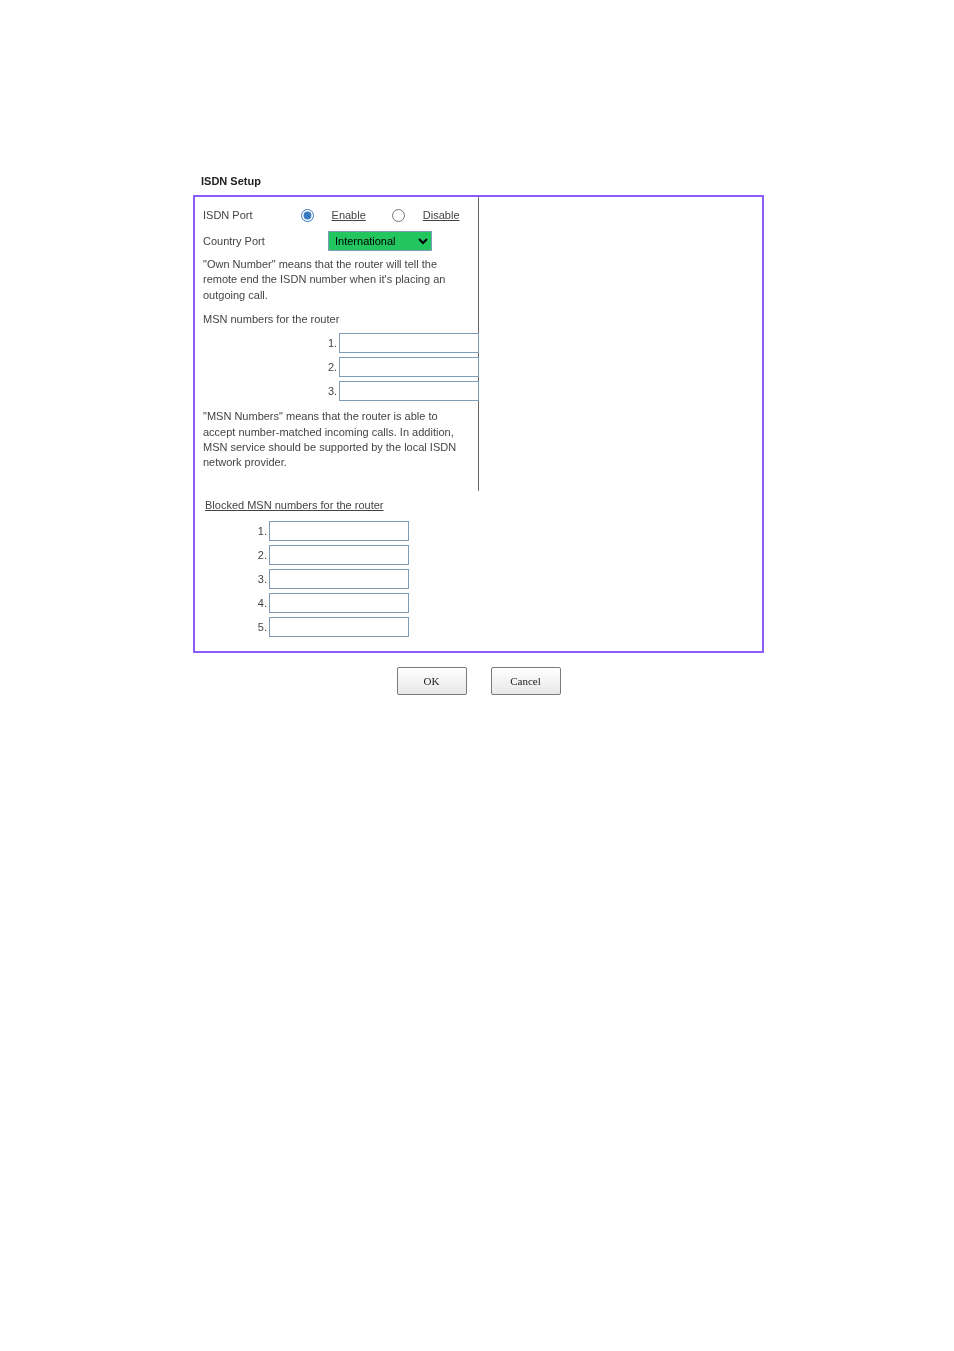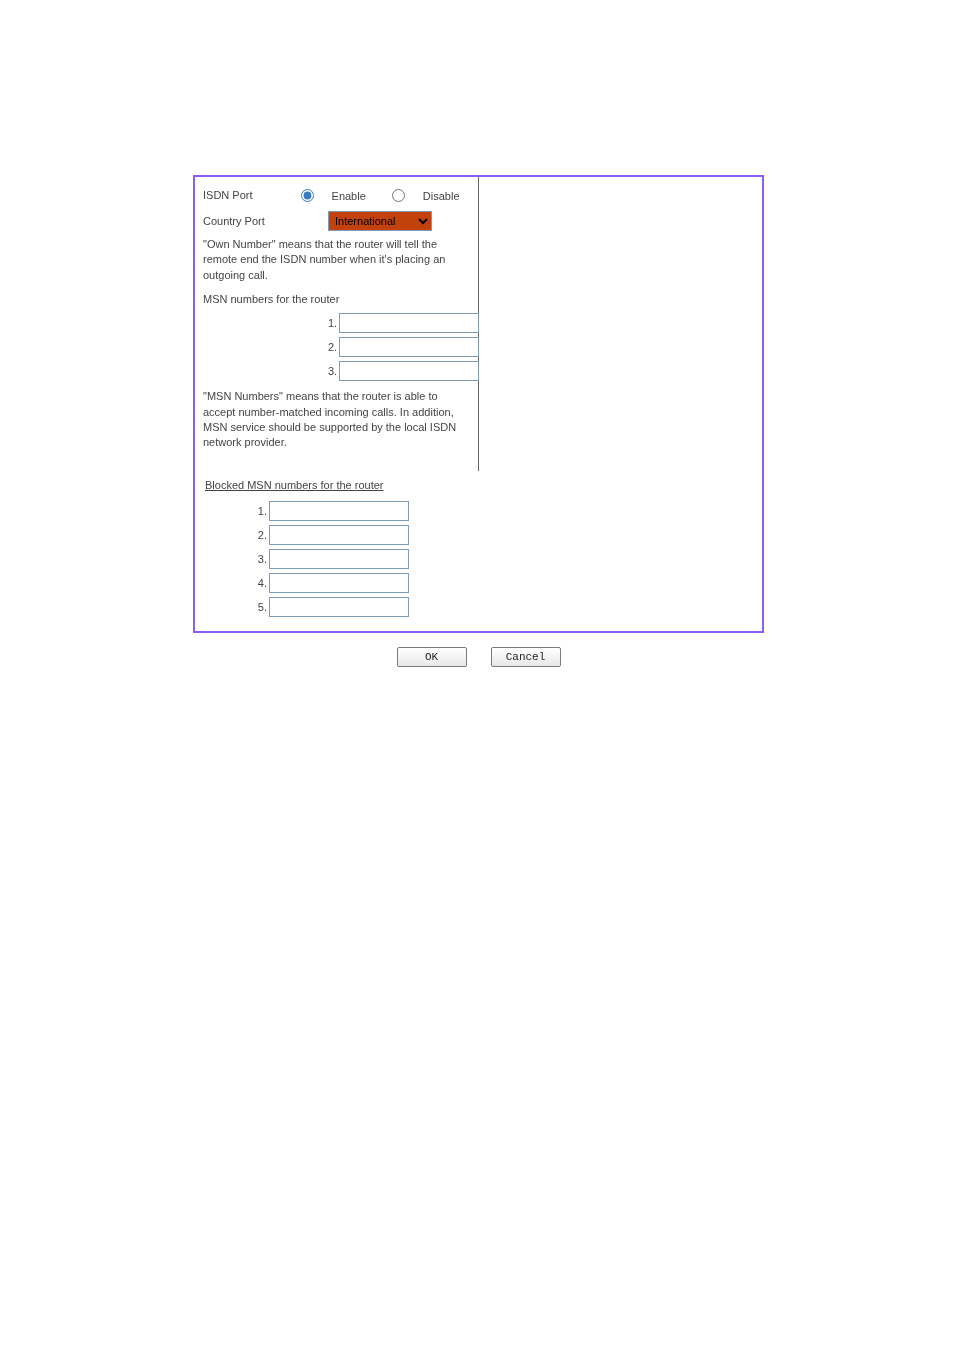--- a/index.html
+++ b/index.html
@@ -51,40 +51,41 @@
       align-items: center;
       margin-bottom: 6px;
       min-height: 20px;
     }
     .label-col {
       width: 125px;
       color: #444;
     }
     .radio-group {
       display: flex;
-      align-items: flex-end;
+      align-items: center;
       gap: 16px;
+      text-decoration: underline;
     }
     input[type="radio"] {
       accent-color: #3a7ac0;
       width: 13px;
       height: 13px;
       margin-right: 2px;
     }
     .radio-label {
       margin-right: 10px;
       color: #444;
     }
     select {
       font-family: inherit;
       font-size: 11px;
       height: 20px;
       width: 104px;
       border: 1px solid #7f9db9;
-      background: #c2410c;
+      background: #22c55e;
       padding: 1px 2px;
     }
     input[type="text"] {
       font-family: inherit;
       font-size: 11px;
       height: 20px;
       width: 140px;
       border: 1px solid #7f9db9;
       padding: 2px 4px;
       background: #fff;
@@ -119,24 +120,24 @@
       padding-left: 2px;
       text-decoration: underline;
     }
     .buttons {
       display: flex;
       justify-content: center;
       gap: 24px;
       margin-top: 14px;
     }
     button {
-      font-family: Liberation Mono, monospace;
+      font-family: Liberation Serif, serif;
       font-size: 11px;
       width: 70px;
-      height: 20px;
+      height: 28px;
       border: 1px solid #7a7a7a;
       background: linear-gradient(to bottom, #ffffff, #e8e8e8);
       border-radius: 2px;
       cursor: pointer;
       color: #222;
     }
     .msn-left-group {
       margin-left: 125px;
     }
     .idx-msn-left {
@@ -144,20 +145,21 @@
       text-align: right;
       padding-right: 2px;
     }
   </style>
 </head>
 <body>
 
 <div class="page">
 
 
+  <div class="section-title">ISDN Setup</div>
 
   <div class="form-box">
 
     <div class="col-left">
 
       <div class="row">
         <div class="label-col">ISDN Port</div>
         <div class="radio-group">
           <input type="radio" name="isdnport" checked="" style="">
           <span class="radio-label">Enable</span>

